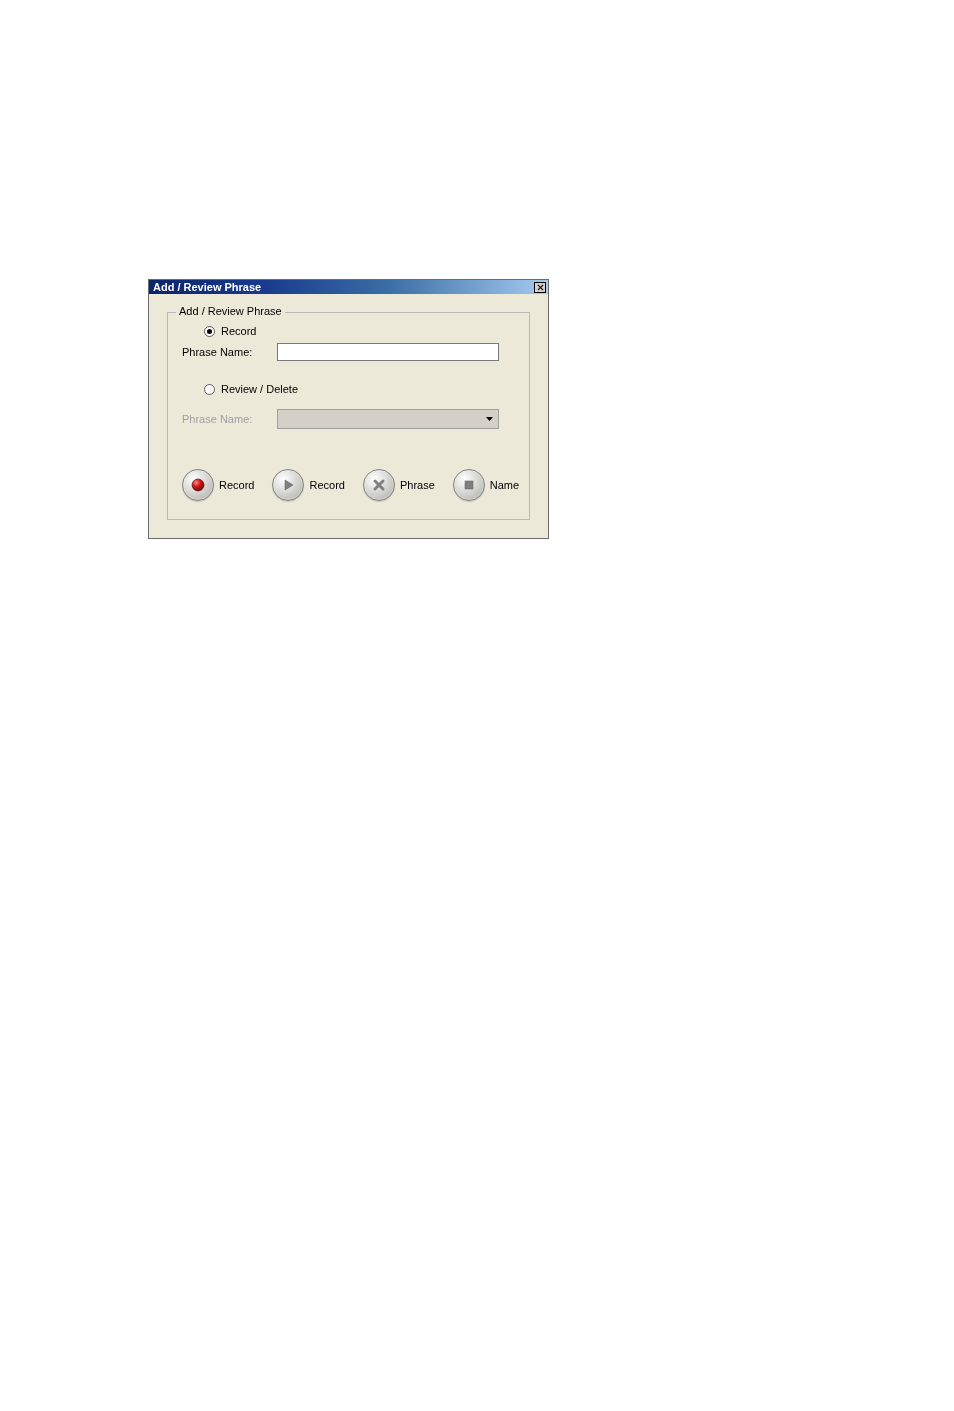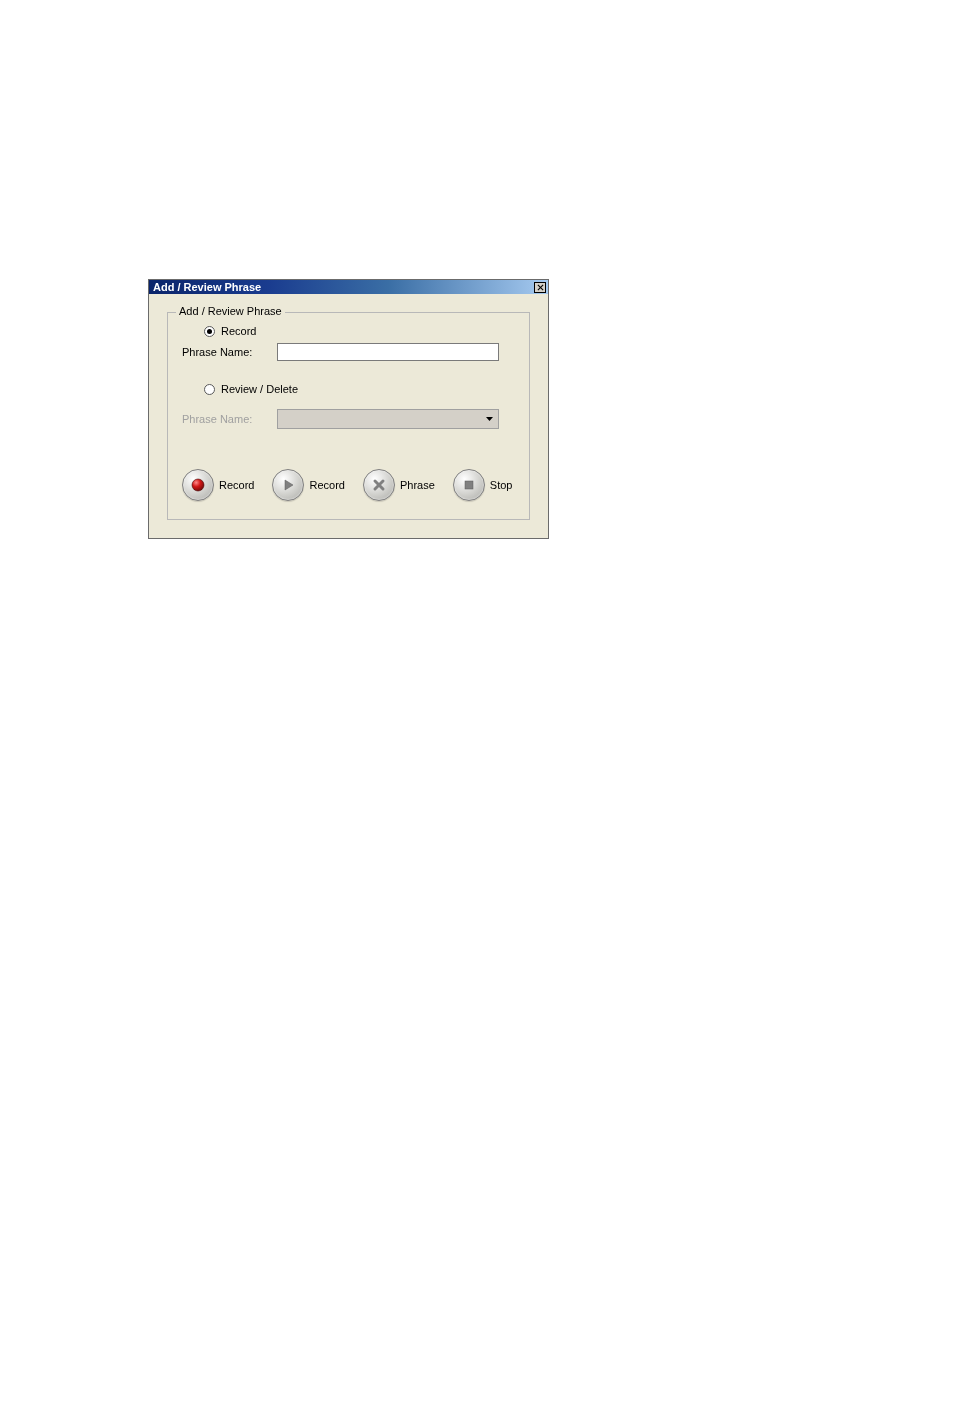--- a/index.html
+++ b/index.html
@@ -257,19 +257,19 @@
           </div>
           <span class="btn-label">Phrase</span>
         </div>
 
         <div class="icon-btn">
           <div class="round-btn">
             <svg width="16" height="16" viewBox="0 0 16 16">
               <rect x="4" y="4" width="8" height="8" fill="#808080" stroke="#5a5a5a" stroke-width="0.5"></rect>
             </svg>
           </div>
-          <span class="btn-label">Stop</span>
+          <span class="btn-label">Name</span>
         </div>
 
       </div>
     </div>
   </div>
 </div>
 
 </body></html>

